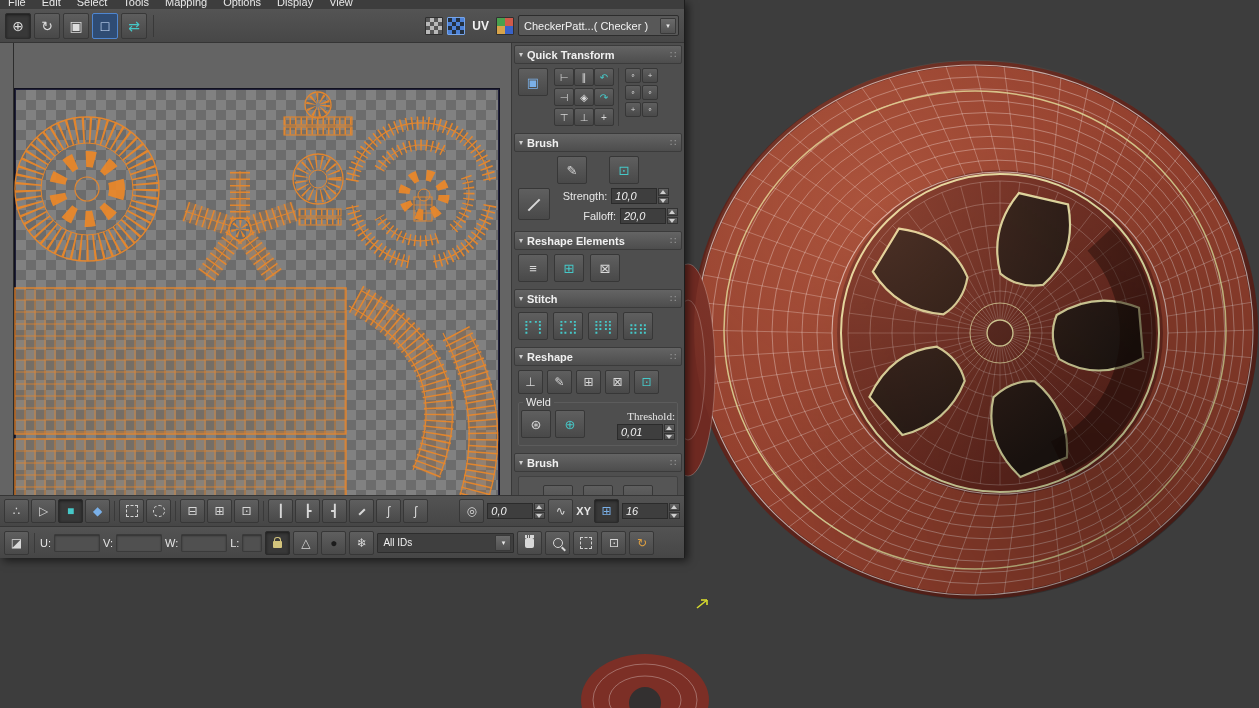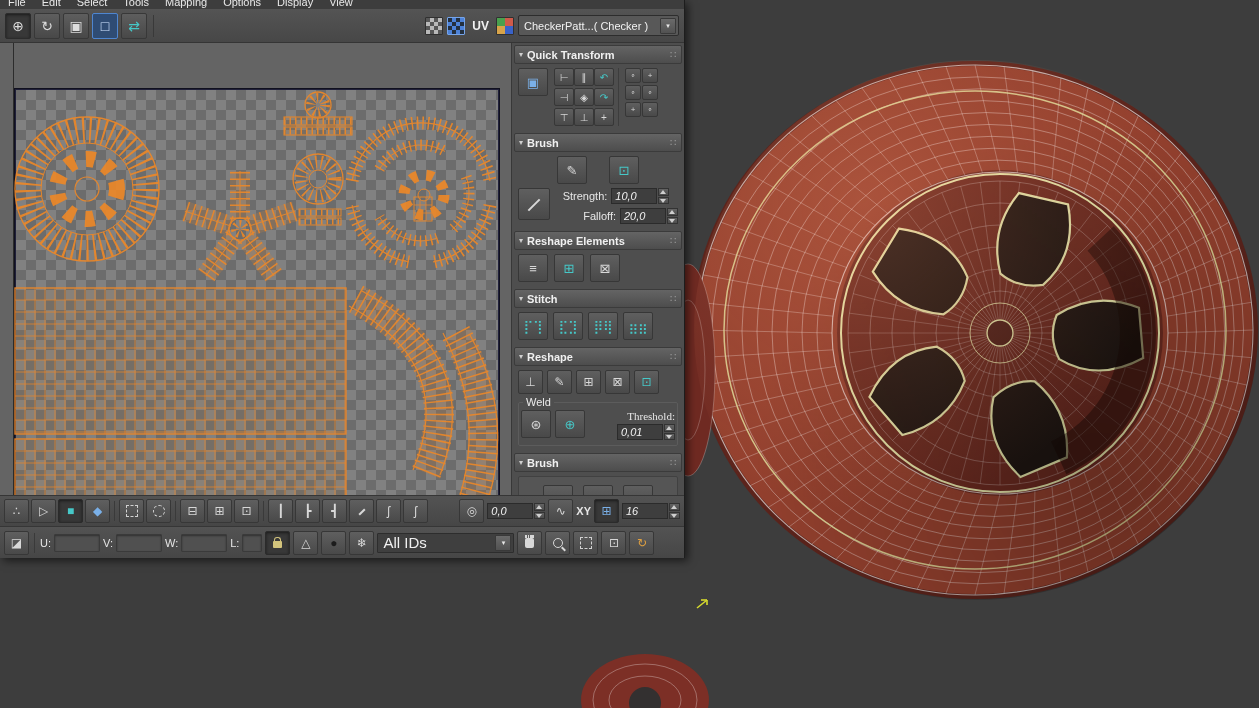--- a/index.html
+++ b/index.html
@@ -92,21 +92,21 @@
   
   .bottom-toolbar{height:30px;background:linear-gradient(#535353,#464646);border-top:1px solid #363636;
      display:flex;align-items:center;gap:2px;padding:0 4px;flex:none;}
   .statusbar{height:31px;background:linear-gradient(#535353,#464646);border-top:1px solid #363636;
      display:flex;align-items:center;gap:3px;padding:0 4px;flex:none;}
   .sb-field{width:44px;height:16px;background:#505050;border:1px solid #3a3a3a;border-radius:1px;
      box-shadow:inset 0 1px 2px rgba(0,0,0,.4);}
   .sb-field.small{width:18px;}
   .ids-dropdown{width:128px;height:18px;background:#3f3f3f;border:1px solid #2d2d2d;border-radius:1px;
      display:flex;align-items:center;padding:0 2px 0 5px;gap:3px;color:#f0f0f0;}
-  .ids-dropdown .val{flex:1;font-size:15px;}
+  .ids-dropdown .val{flex:1;font-size:10px;}
   .divider{width:1px;height:20px;background:#3a3a3a;margin:0 2px;}
   .marquee-icon{width:10px;height:10px;border:1px dashed #d2d2d2;}
   .marquee-icon.round{border-radius:50%;}
   .diag-icon{width:22px;height:22px;position:relative;}
   .diag-icon::after{content:'';position:absolute;left:3px;right:3px;top:50%;height:2px;background:#d8d8d8;
      transform:rotate(-45deg);}
   .lock-icon{position:relative;width:9px;height:7px;background:#d2c37c;border-radius:1px;margin-top:4px;}
   .lock-icon::before{content:'';position:absolute;left:1px;top:-4px;width:5px;height:4px;
      border:1.5px solid #d2c37c;border-bottom:none;border-radius:3px 3px 0 0;}
   .mag-icon{position:relative;width:8px;height:8px;border:1.5px solid #d8d8d8;border-radius:50%;}

